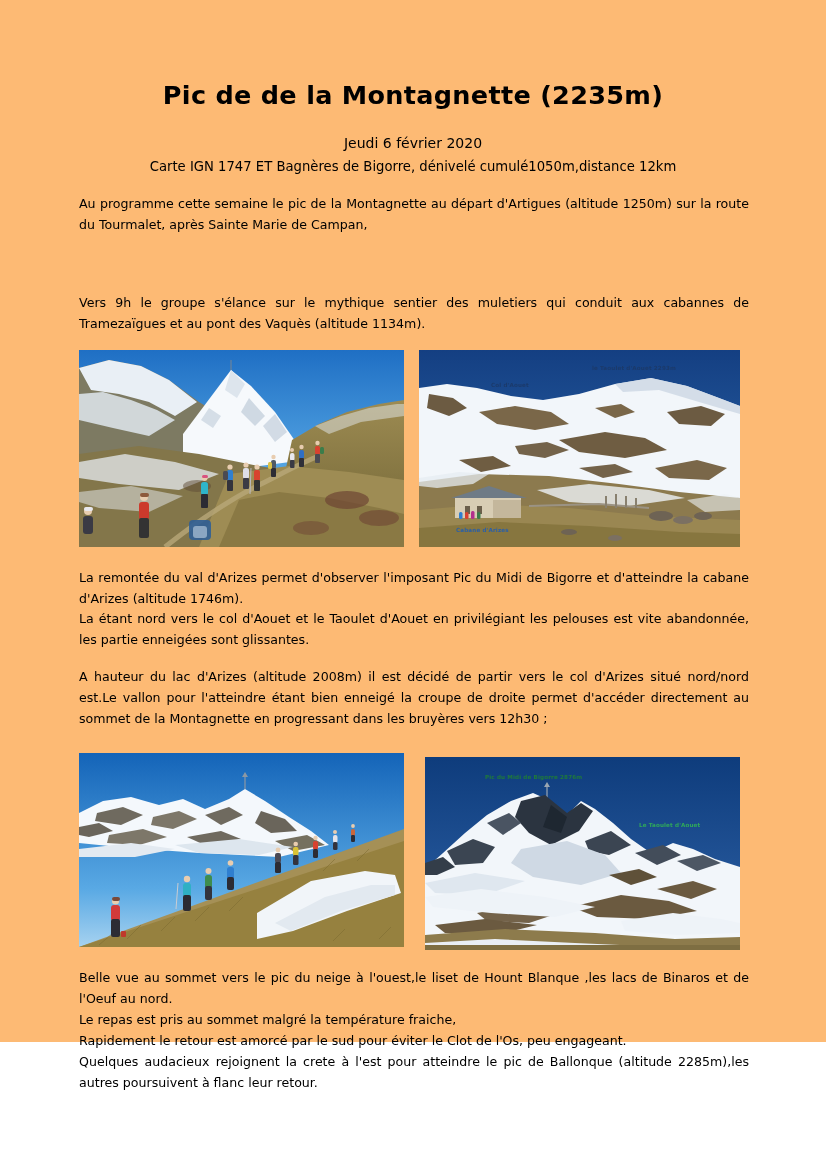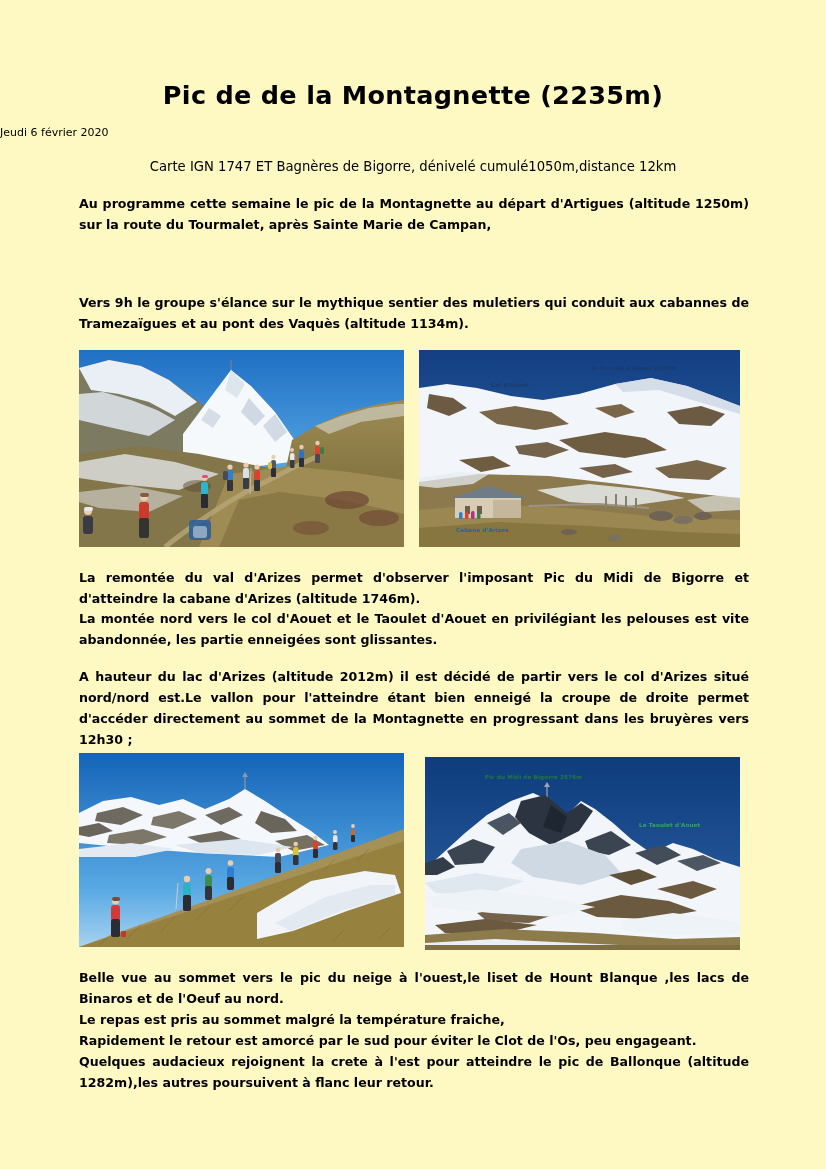--- a/index.html
+++ b/index.html
@@ -13,62 +13,61 @@
     height: 1169px;
     position: relative;
     font-family: "DejaVu Sans", "Liberation Sans", sans-serif;
     color: #000000;
     overflow: hidden;
   }
   .page {
     position: absolute;
     left: 0; top: 0;
     width: 826px;
-    height: 1169px;
-    background: #fef9c3;
+    height: 1042px;
+    background: #fdba74;
   }
 
   
   .doc-title {
     position: absolute;
     left: 0; top: 80px;
     width: 826px;
     text-align: center;
     font-size: 25.5px;
     font-weight: bold;
     letter-spacing: 0.3px;
     font-family: "DejaVu Sans", "Liberation Sans", sans-serif;
   }
   .doc-subtitle {
     position: absolute;
-    left: 0; top: 126px;
+    left: 0; top: 135px;
     width: 826px;
-    text-align: left;
-    font-size: 11px;
+    text-align: center;
+    font-size: 14px;
     font-family: "DejaVu Sans", "Liberation Sans", sans-serif;
   }
   .doc-subsubtitle {
     position: absolute;
     left: 0; top: 159px;
     width: 826px;
     text-align: center;
     font-size: 13.2px;
     font-family: "DejaVu Sans", "Liberation Sans", sans-serif;
   }
 
   
   .para {
     position: absolute;
     left: 79px;
     width: 670px;
     font-size: 12.6px;
     line-height: 21px;
     text-align: justify;
     font-family: "DejaVu Sans", "Liberation Sans", sans-serif;
-    font-weight: bold;
   }
   .para.nojust { text-align: left; }
   .p1 { top: 193px; }
   .p2 { top: 249px; }
   .p3 { top: 292px; }
   .p4 { top: 567px; }
   .p5 { top: 608px; }
   .p6 { top: 666px; }
   .p7 { top: 967px; }
   .p8 { top: 1009px; }
@@ -280,22 +279,22 @@
       <ellipse cx="284" cy="166" rx="9" ry="4" fill="#6e6354"></ellipse>
       <ellipse cx="150" cy="182" rx="8" ry="3" fill="#6e6354"></ellipse>
       <ellipse cx="196" cy="188" rx="7" ry="3" fill="#7b7062"></ellipse>
     </svg>
     <div class="ph-label lab-navy" style="left:173px; top:15px;">le Taoulet d'Aouet 2293m</div>
     <div class="ph-label lab-navy" style="left:72px; top:32px;">Col d'Aouet</div>
     <div class="ph-label lab-blue2" style="left:37px; top:177px;">Cabane d'Arizes</div>
   </div>
 
   <div class="para p4">La remontée du val d'Arizes permet d'observer l'imposant Pic du Midi de Bigorre et d'atteindre la cabane d'Arizes (altitude 1746m).</div>
-  <div class="para p5">La montée nord vers le col d'Aouet et le Taoulet d'Aouet en privilégiant les pelouses est vite abandonnée, les partie enneigées sont glissantes.</div>
-  <div class="para p6">A hauteur du lac d'Arizes (altitude 2012m) il est décidé de partir vers le col d'Arizes situé nord/nord est.Le vallon pour l'atteindre étant bien enneigé la croupe de droite permet d'accéder directement au sommet de la Montagnette en progressant dans les bruyères vers 12h30 ;</div>
+  <div class="para p5">La étant nord vers le col d'Aouet et le Taoulet d'Aouet en privilégiant les pelouses est vite abandonnée, les partie enneigées sont glissantes.</div>
+  <div class="para p6">A hauteur du lac d'Arizes (altitude 2008m) il est décidé de partir vers le col d'Arizes situé nord/nord est.Le vallon pour l'atteindre étant bien enneigé la croupe de droite permet d'accéder directement au sommet de la Montagnette en progressant dans les bruyères vers 12h30 ;</div>
 
   <div class="photo ph-bl">
     <svg viewBox="0 0 325 194" preserveAspectRatio="none">
       <defs>
         <linearGradient id="blSky" x1="0" y1="0" x2="0" y2="1">
           <stop offset="0%" stop-color="#1464b8"></stop>
           <stop offset="70%" stop-color="#59a9e4"></stop>
           <stop offset="100%" stop-color="#a6d2f0"></stop>
         </linearGradient>
       </defs>
@@ -427,15 +426,15 @@
       <path d="M0,186 L70,182 L150,186 L240,190 L315,188 L315,193 L0,193 Z" fill="#e9eef4"></path>
       <rect x="0" y="188" width="315" height="5" fill="#7e6e42"></rect>
     </svg>
     <div class="ph-label lab-green" style="left:60px; top:17px;">Pic du Midi de Bigorre 2876m</div>
     <div class="ph-label lab-green2" style="left:214px; top:65px;">Le Taoulet d'Aouet</div>
   </div>
 
   <div class="para p7">Belle vue au sommet vers le pic du neige à l'ouest,le liset de Hount Blanque ,les lacs de Binaros et de l'Oeuf au nord.</div>
   <div class="para p8 nojust">Le repas est pris au sommet malgré la température fraiche,</div>
   <div class="para p9 nojust">Rapidement le retour est amorcé par le sud pour éviter le Clot de l'Os, peu engageant.</div>
-  <div class="para p10">Quelques audacieux rejoignent la crete à l'est pour atteindre le pic de Ballonque (altitude 1282m),les autres poursuivent à flanc leur retour.</div>
+  <div class="para p10">Quelques audacieux rejoignent la crete à l'est pour atteindre le pic de Ballonque (altitude 2285m),les autres poursuivent à flanc leur retour.</div>
 
 </div>
 
 </body></html>

